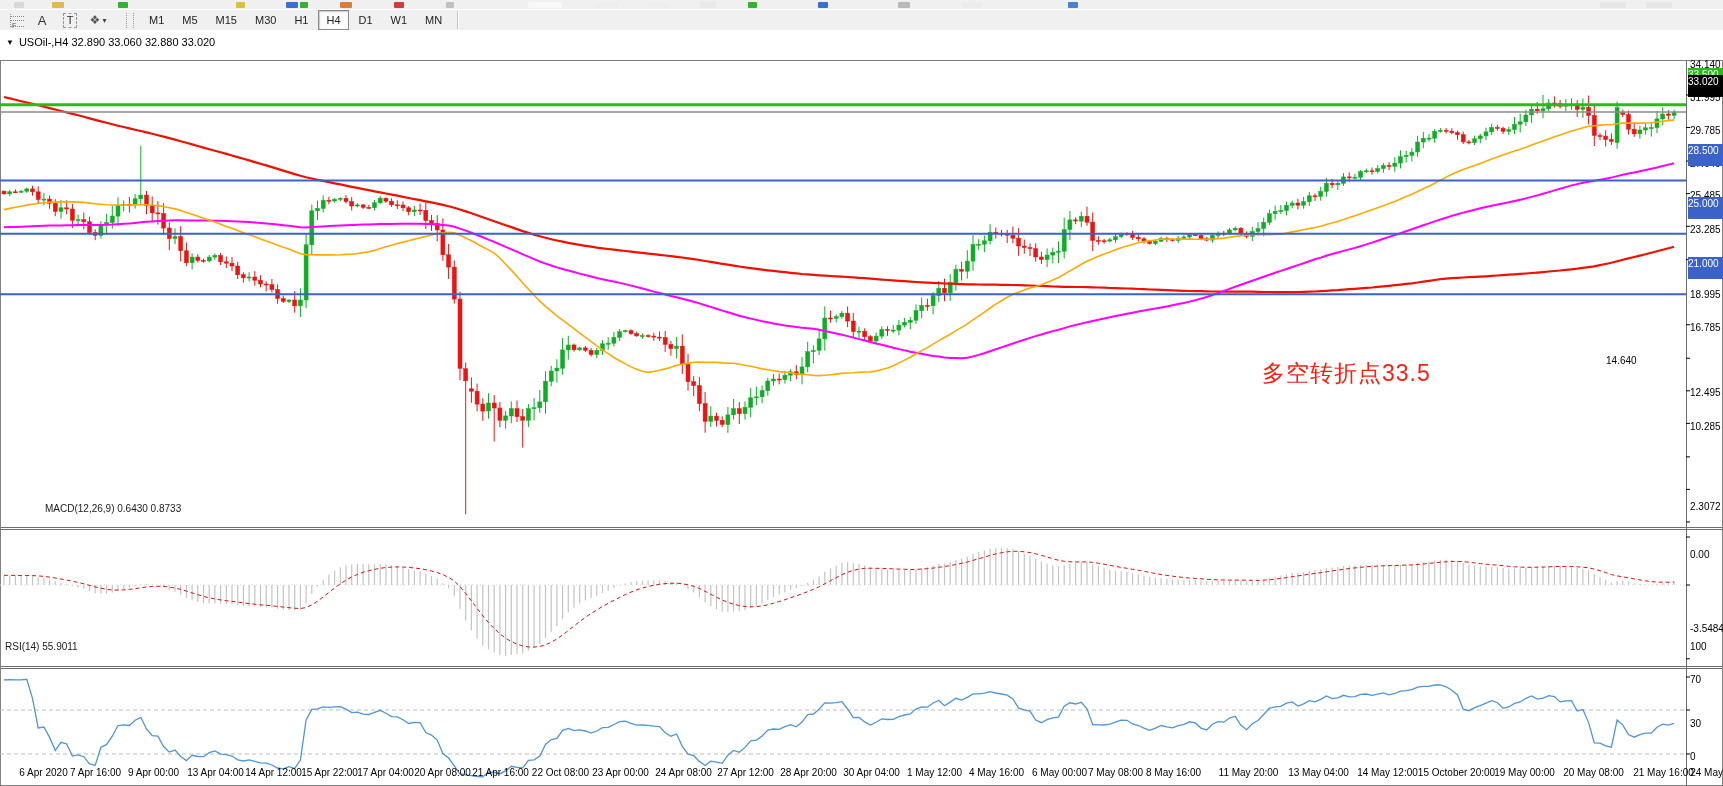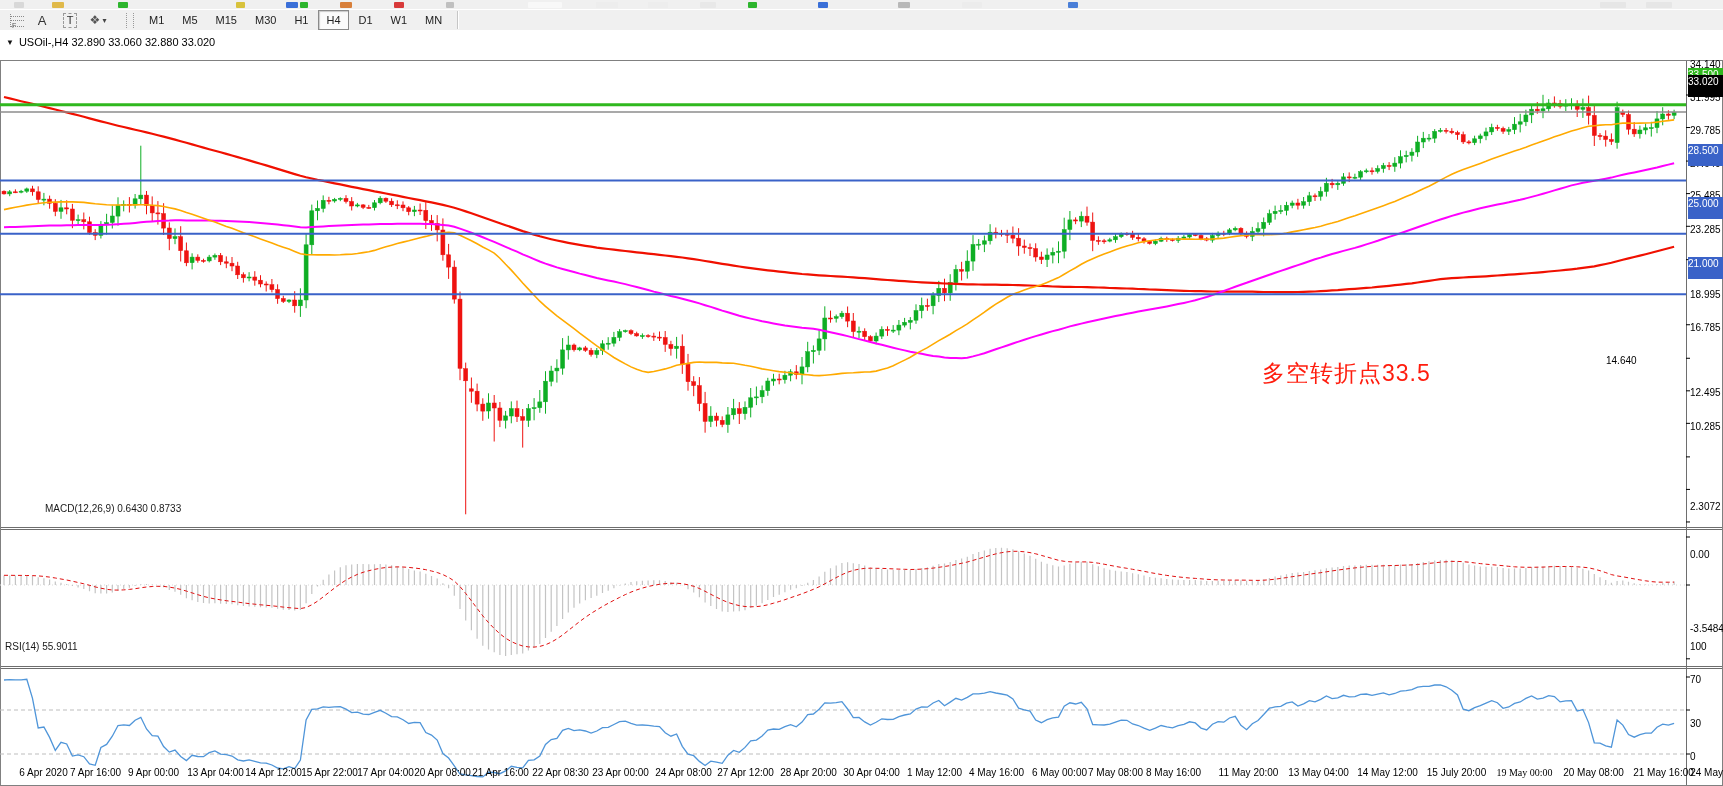--- a/index.html
+++ b/index.html
@@ -791,34 +791,34 @@
         <div class="badge" style="top: 227.334px; background: rgb(58, 98, 200);">21.000</div>
         <div class="time-lbl" style="left: 28px; top: 737px;">6 Apr 2020</div>
         <div class="time-lbl" style="left: 80px; top: 737px;">7 Apr 16:00</div>
         <div class="time-lbl" style="left: 138px; top: 737px;">9 Apr 00:00</div>
         <div class="time-lbl" style="left: 200px; top: 737px;">13 Apr 04:00</div>
         <div class="time-lbl" style="left: 258px; top: 737px;">14 Apr 12:00</div>
         <div class="time-lbl" style="left: 314px; top: 737px;">15 Apr 22:00</div>
         <div class="time-lbl" style="left: 370px; top: 737px;">17 Apr 04:00</div>
         <div class="time-lbl" style="left: 427px; top: 737px;">20 Apr 08:00</div>
         <div class="time-lbl" style="left: 485px; top: 737px;">21 Apr 16:00</div>
-        <div class="time-lbl" style="left: 545px; top: 737px;">22 Apr 08:30</div>
+        <div class="time-lbl" style="left: 545px; top: 737px;">22 Oct 08:00</div>
         <div class="time-lbl" style="left: 605px; top: 737px;">23 Apr 00:00</div>
         <div class="time-lbl" style="left: 668px; top: 737px;">24 Apr 08:00</div>
         <div class="time-lbl" style="left: 730px; top: 737px;">27 Apr 12:00</div>
         <div class="time-lbl" style="left: 793px; top: 737px;">28 Apr 20:00</div>
         <div class="time-lbl" style="left: 856px; top: 737px;">30 Apr 04:00</div>
         <div class="time-lbl" style="left: 919px; top: 737px;">1 May 12:00</div>
         <div class="time-lbl" style="left: 981px; top: 737px;">4 May 16:00</div>
         <div class="time-lbl" style="left: 1044px; top: 737px;">6 May 00:00</div>
         <div class="time-lbl" style="left: 1100px; top: 737px;">7 May 08:00</div>
         <div class="time-lbl" style="left: 1158px; top: 737px;">8 May 16:00</div>
         <div class="time-lbl" style="left: 1233px; top: 737px;">11 May 20:00</div>
         <div class="time-lbl" style="left: 1303px; top: 737px;">13 May 04:00</div>
         <div class="time-lbl" style="left: 1372px; top: 737px;">14 May 12:00</div>
-        <div class="time-lbl" style="left: 1441px; top: 737px;">15 July 20:00</div>
-        <div class="time-lbl" style="left: 1509px; top: 737px; font-family: Liberation Serif, serif;">19 May 00:00</div>
+        <div class="time-lbl" style="left: 1441px; top: 737px;">15 October 20:00</div>
+        <div class="time-lbl" style="left: 1509px; top: 737px;">19 May 00:00</div>
         <div class="time-lbl" style="left: 1578px; top: 737px;">20 May 08:00</div>
         <div class="time-lbl" style="left: 1648px; top: 737px;">21 May 16:00</div>
         <div class="time-lbl" style="left: 1705px; top: 737px;">24 May 23:00</div>
       </div>
   </div>
 </div>
 
 </body></html>

